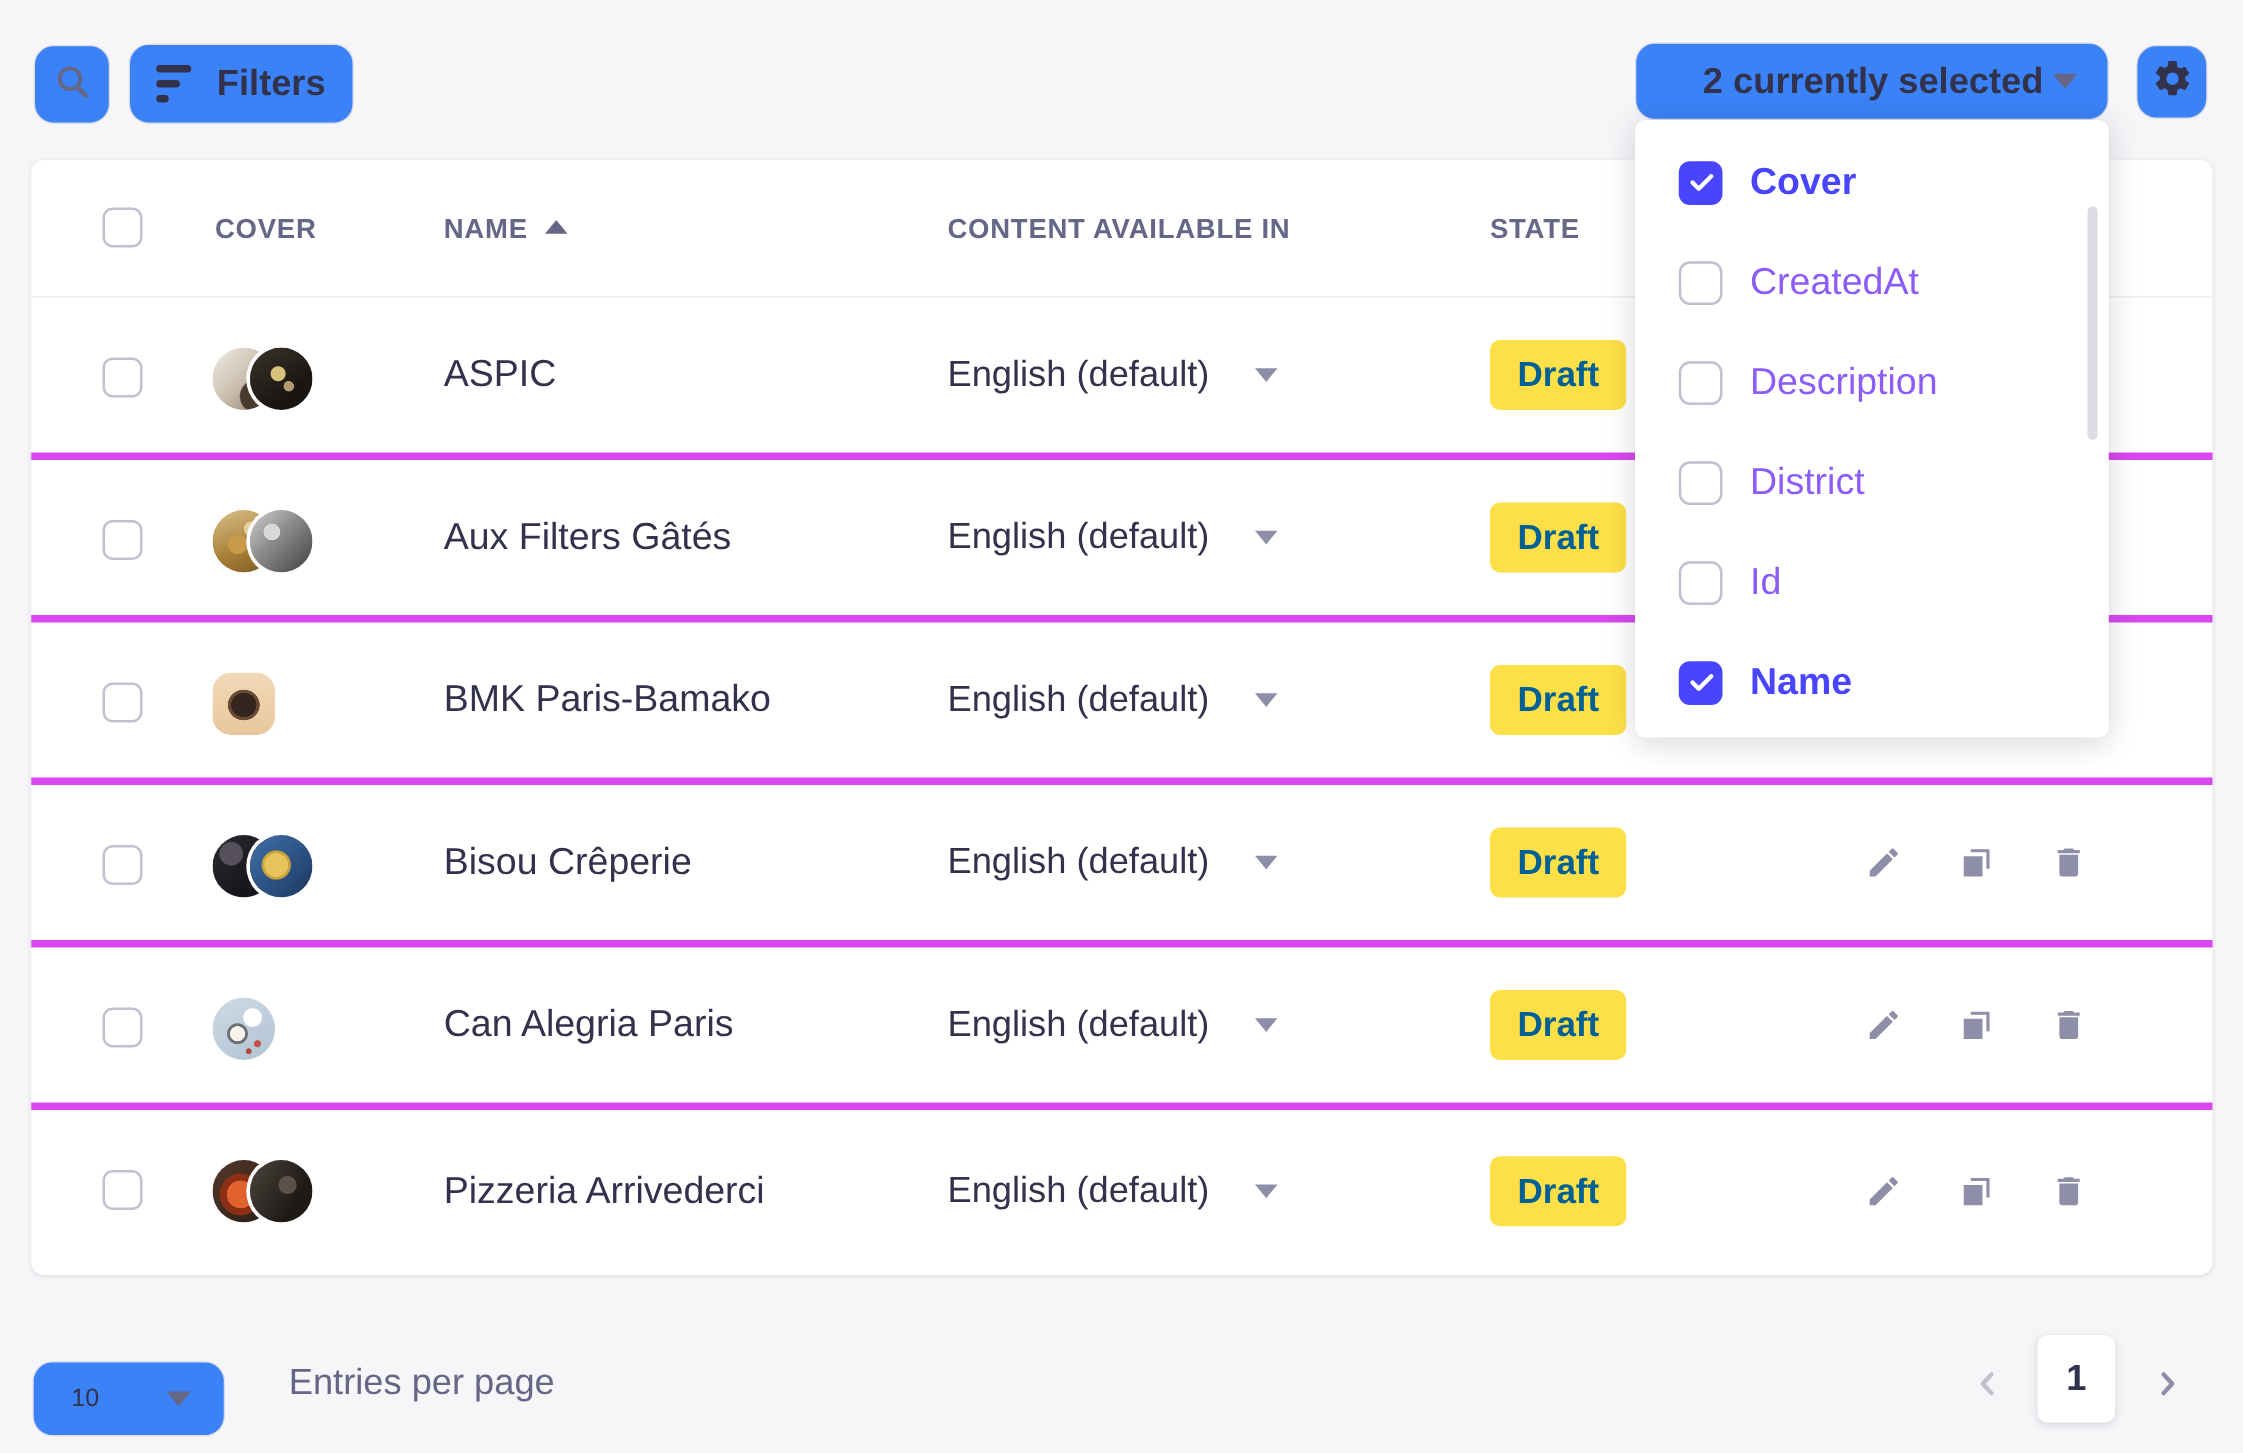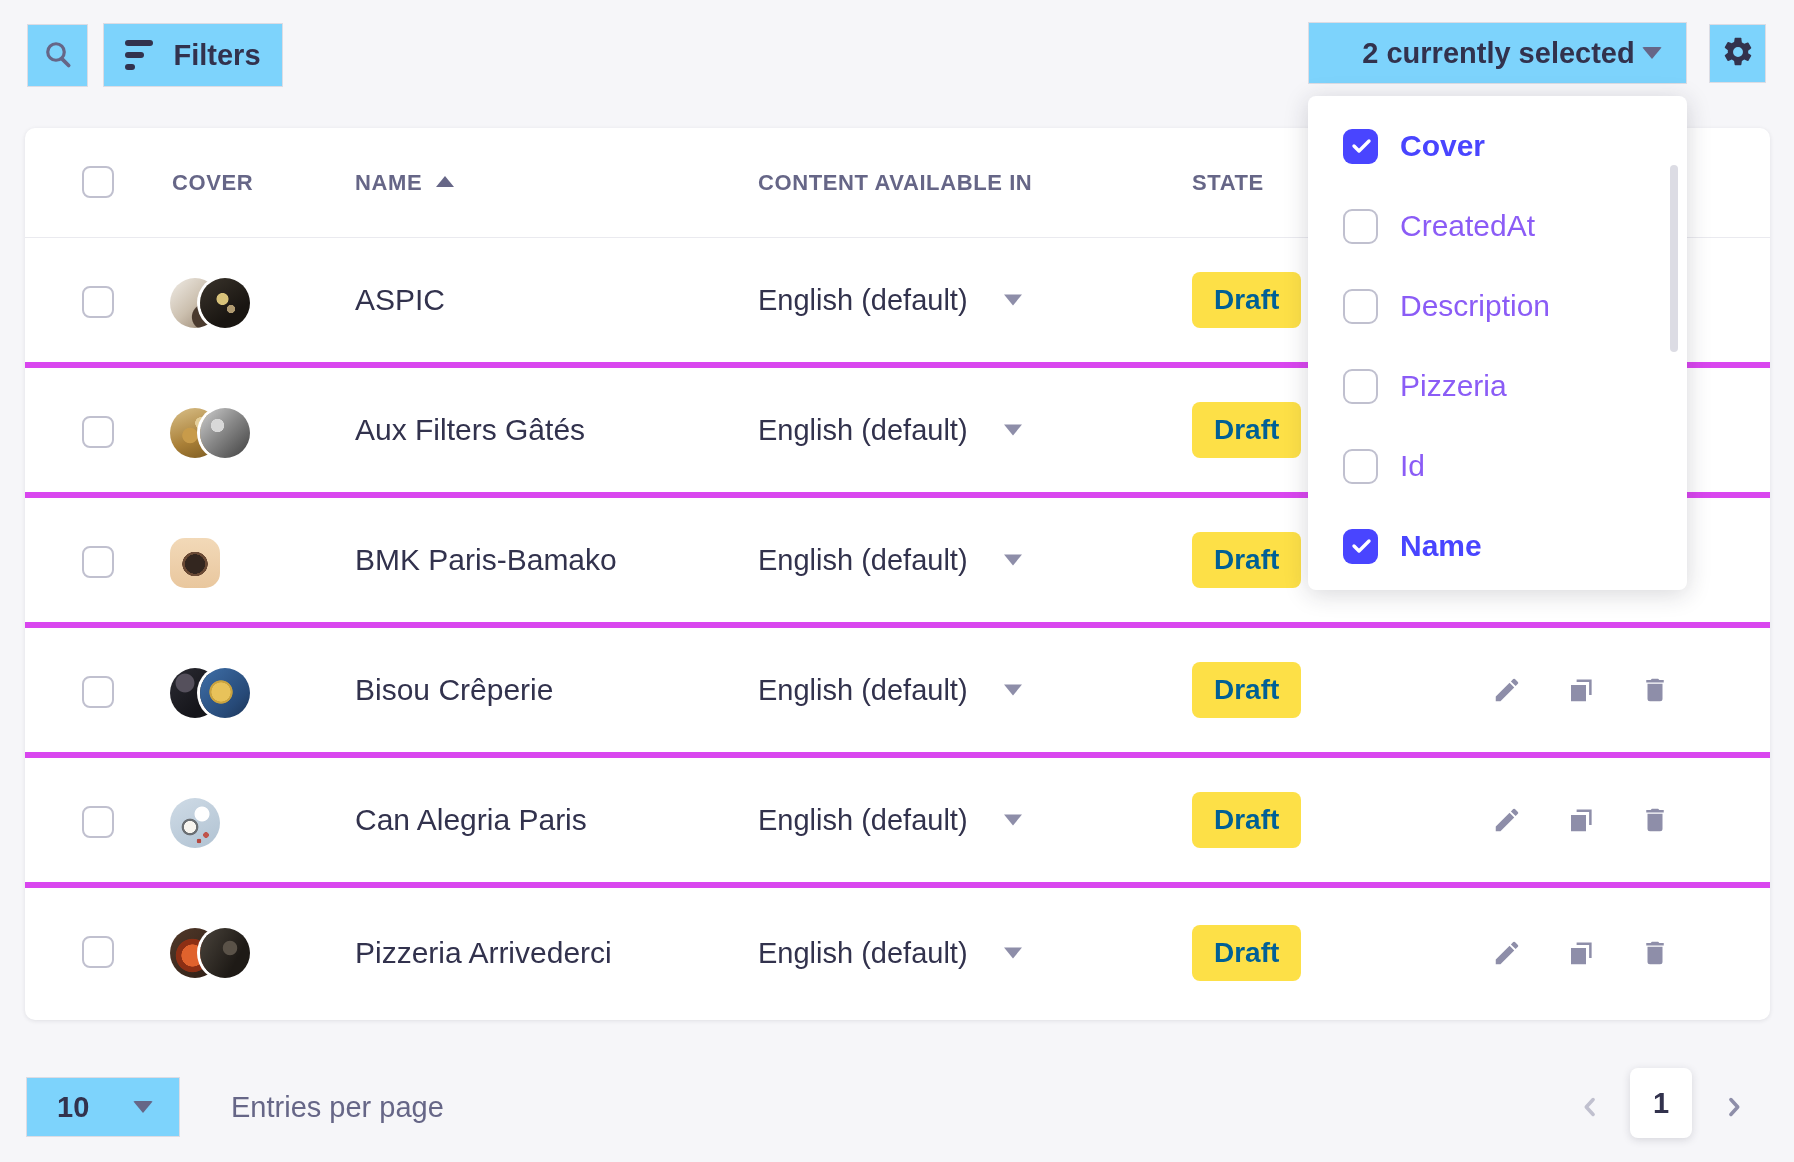--- a/index.html
+++ b/index.html
@@ -1,20 +1,20 @@
 <!DOCTYPE html>
 <html><head>
 <meta charset="utf-8">
 <style>
   html,body{margin:0;padding:0;background:#f6f6f9;font-family:"Liberation Sans",sans-serif;}
   .stage{position:relative;width:1794px;height:1162px;background:#f6f6f9;overflow:hidden;color:#32324d;}
 
   
-  .btn{position:absolute;background:#7dd3fc;border:1px solid #dcdce4;border-radius:0;box-sizing:border-box;
-       display:flex;align-items:center;justify-content:center;cursor:pointer;}
+  .btn{position:absolute;background:#3b82f6;border:1px solid #dcdce4;border-radius:16px;box-sizing:border-box;
+       display:flex;align-items:center;justify-content:center;cursor:pointer;margin-top:12px;}
   .btn-search{left:27px;top:24px;width:61px;height:63px;}
   .btn-filters{left:103px;top:23px;width:180px;height:64px;gap:20px;}
   .btn-filters .lbl{font-size:29px;font-weight:700;color:#32324d;}
   .filter-ic{display:flex;flex-direction:column;align-items:flex-start;gap:6px;}
   .filter-ic i{display:block;height:6px;border-radius:3px;background:#32324d;}
   .filter-ic i:nth-child(1){width:28px;}
   .filter-ic i:nth-child(2){width:19px;}
   .filter-ic i:nth-child(3){width:10px;}
 
   .btn-select{justify-content:flex-start;padding-left:30px;}
@@ -80,21 +80,21 @@
   .opt .cbx{width:35px;height:35px;border-radius:9px;box-sizing:border-box;flex:0 0 auto;
             display:flex;align-items:center;justify-content:center;}
   .opt .cbx.off{border:2px solid #c0c0cf;background:#fff;}
   .opt .cbx.on{background:#4945ff;}
   .opt .olabel{margin-left:22px;font-size:30px;color:#8b5cf6;}
   .opt.checked .olabel{color:#4945ff;font-weight:700;}
   .scrollbar{position:absolute;right:9px;top:69px;width:8px;height:187px;border-radius:4px;background:#dcdce4;}
 
   
   .pagesize{left:26px;top:1077px;width:154px;height:60px;justify-content:flex-start;padding-left:30px;position:absolute;}
-  .pagesize .lbl{font-size:29px;font-weight:700;color:#32324d;}
+  .pagesize .lbl{font-size:20px;font-weight:400;color:#32324d;}
   .pagesize .caret{position:absolute;right:26px;top:50%;transform:translateY(-50%);}
   .entries{position:absolute;left:198px;top:1107px;transform:translateY(-50%);font-size:29px;color:#666687;margin-left:33px;}
   .pgchev{position:absolute;width:56px;height:56px;top:1079px;display:flex;align-items:center;justify-content:center;cursor:pointer;}
   .pgprev{left:1562px;}
   .pgnext{left:1706px;}
   .pgnum{position:absolute;left:1630px;top:1068px;width:62px;height:70px;background:#fff;border-radius:8px;
          box-shadow:0 2px 8px rgba(33,33,52,.15);display:flex;align-items:center;justify-content:center;
          font-size:29px;font-weight:700;color:#32324d;cursor:pointer;}
 </style>
 </head>
@@ -313,21 +313,21 @@
     <div class="opt">
       <span class="cbx off"></span>
       <span class="olabel">CreatedAt</span>
     </div>
     <div class="opt">
       <span class="cbx off"></span>
       <span class="olabel">Description</span>
     </div>
     <div class="opt">
       <span class="cbx off"></span>
-      <span class="olabel">Pizzeria</span>
+      <span class="olabel">District</span>
     </div>
     <div class="opt">
       <span class="cbx off"></span>
       <span class="olabel">Id</span>
     </div>
     <div class="opt checked">
       <span class="cbx on">
           <svg width="24" height="24" viewBox="0 0 24 24" fill="none">
             <path d="M20 7L10 17l-5-5" stroke="#fff" stroke-width="3.4" stroke-linecap="round" stroke-linejoin="round"></path>
           </svg>

